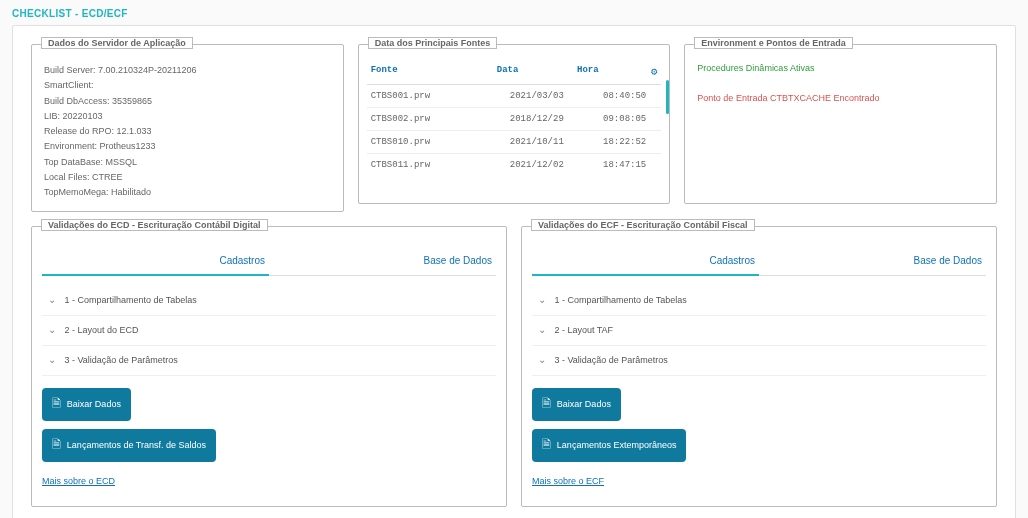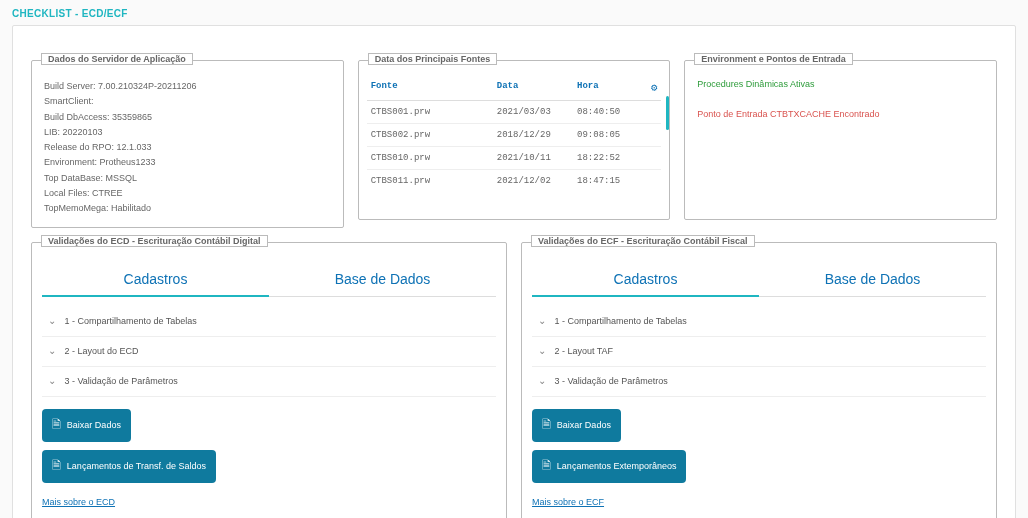--- a/index.html
+++ b/index.html
@@ -20,21 +20,20 @@
     .main-container {
       background: #fff;
       border: 1px solid #e0e0e0;
       border-radius: 2px;
       padding: 18px;
     }
     .top-row {
       display: flex;
       gap: 14px;
       margin-bottom: 14px;
-      margin-top: 16px;
     }
     .top-panel {
       flex: 1;
       position: relative;
     }
     .panel-heading {
       position: absolute;
       top: -7px;
       left: 10px;
       background: #fff;
@@ -62,21 +61,21 @@
     }
     .table-head-row {
       color: #0e72b5;
       font-weight: 600;
       border-bottom: 1px solid #ddd;
     }
     .table-head-row .gear {
       color: #0e72b5;
       font-size: 11px;
     }
-    .table-row { border-bottom: 1px solid #eee; color:#666;}
+    .table-row { border-bottom: 1px solid #eee; color:#666;gap:13px;}
     .col-fonte { flex: 0 0 44%; }
     .col-data { flex: 0 0 28%; }
     .col-hora { flex: 0 0 22%; }
     .col-gear { flex: 0 0 6%; text-align: right;}
     .scrollbar-stub {
       position: absolute;
       right: 1px;
       top: 36px;
       width: 3px;
       height: 34px;
@@ -93,23 +92,23 @@
       border-radius: 2px;
       padding: 16px 10px 20px 10px;
       min-height: 240px;
     }
     .tabs {
       display: flex;
       margin-top: 4px;
     }
     .tab {
       flex: 1;
-      text-align: center;
+      text-align: right;
       padding: 8px 4px;
-      font-size: 14px;
+      font-size: 10px;
       color: #0e72b5;
       cursor: pointer;
       border-bottom: 1px solid #ddd;
     }
     .tab.active {
       border-bottom: 2px solid #1fb6c1;
     }
     .accordion { margin-top: 10px; }
     .accordion-item {
       padding: 9px 6px;

